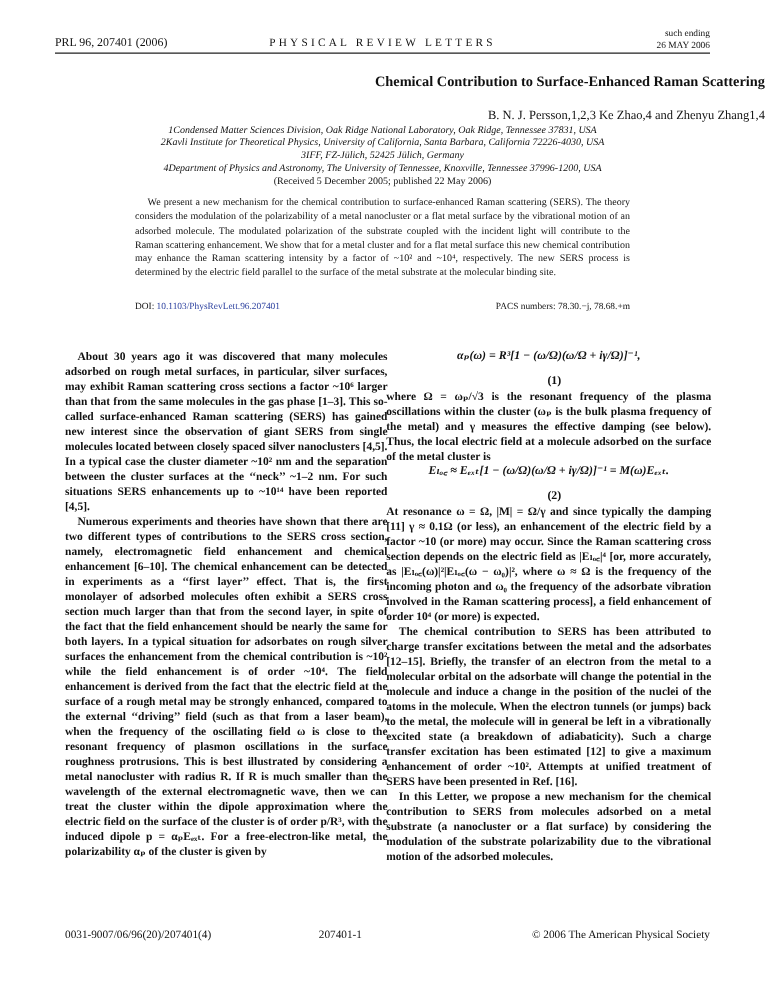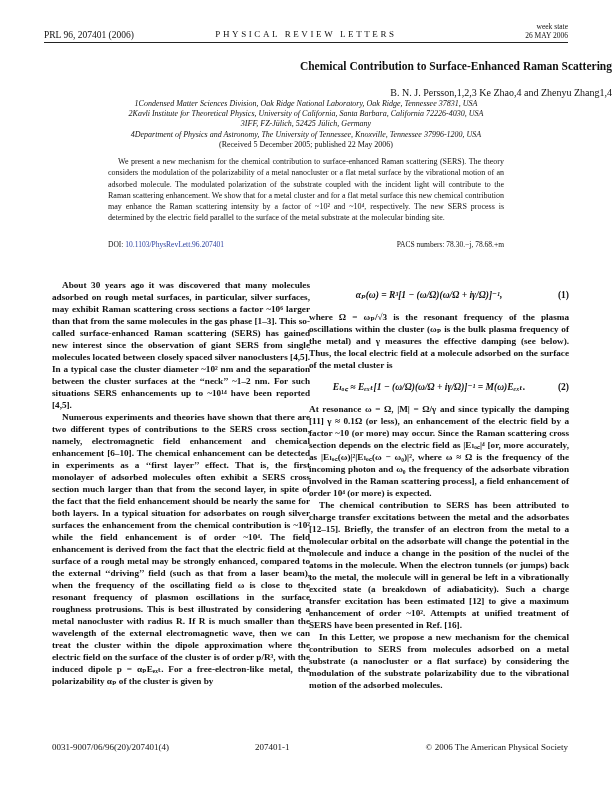--- a/index.html
+++ b/index.html
@@ -14,36 +14,36 @@
   .affils { position:absolute; left:0; right:0; top:99px; text-align:center; font-size:8px; font-style:italic; line-height:10.2px; }
   .received { font-style:normal; }
   .abstract { position:absolute; left:108px; right:108px; top:156px; font-size:8px; line-height:11.3px; text-align:justify; text-indent:10px; }
   .doi { position:absolute; left:108px; top:240px; font-size:7.5px; }
   .doi a { color:#2a3f9e; text-decoration:none; }
   .pacs { position:absolute; right:108px; top:240px; font-size:7.5px; }
   .col { position:absolute; top:279px; width:258px; font-size:9.2px; line-height:12px; text-align:justify;font-weight:bold; }
   .col p { margin:0; text-indent:10px; }
   .col.left { left:52px; }
   .col.right { left:309px; width:260px; }
-  .eq { display:flex; align-items:center; height:32px; font-style:italic; font-size:9.5px; }
+  .eq { display:flex; align-items:center; height:32px; font-style:italic; font-size:9.5px;flex-direction:column; }
   .eq .body { flex:1; text-align:center; }
   .eq .num { font-style:normal; width:20px; text-align:right; }
   .footer { position:absolute; top:742px; left:52px; right:44px; font-size:9px; }
   .footer .l { position:absolute; left:0; }
   .footer .c { position:absolute; left:203px; }
   .footer .r { position:absolute; right:0; }
 </style>
 </head>
 <body>
 
 <div class="hdr">
   <span class="left">PRL 96, 207401 (2006)</span>
   <span class="center">PHYSICAL REVIEW LETTERS</span>
   <span class="right">
-    <span>week state</span><br>
+    <span>such ending</span><br>
     <span>26 MAY 2006</span>
   </span>
 </div>
 
 <div class="title">Chemical Contribution to Surface-Enhanced Raman Scattering</div>
 <div class="authors">B. N. J. Persson,1,2,3 Ke Zhao,4 and Zhenyu Zhang1,4</div>
 <div class="affils">
   <div>1Condensed Matter Sciences Division, Oak Ridge National Laboratory, Oak Ridge, Tennessee 37831, USA</div>
   <div>2Kavli Institute for Theoretical Physics, University of California, Santa Barbara, California 72226-4030, USA</div>
   <div>3IFF, FZ-Jülich, 52425 Jülich, Germany</div>

